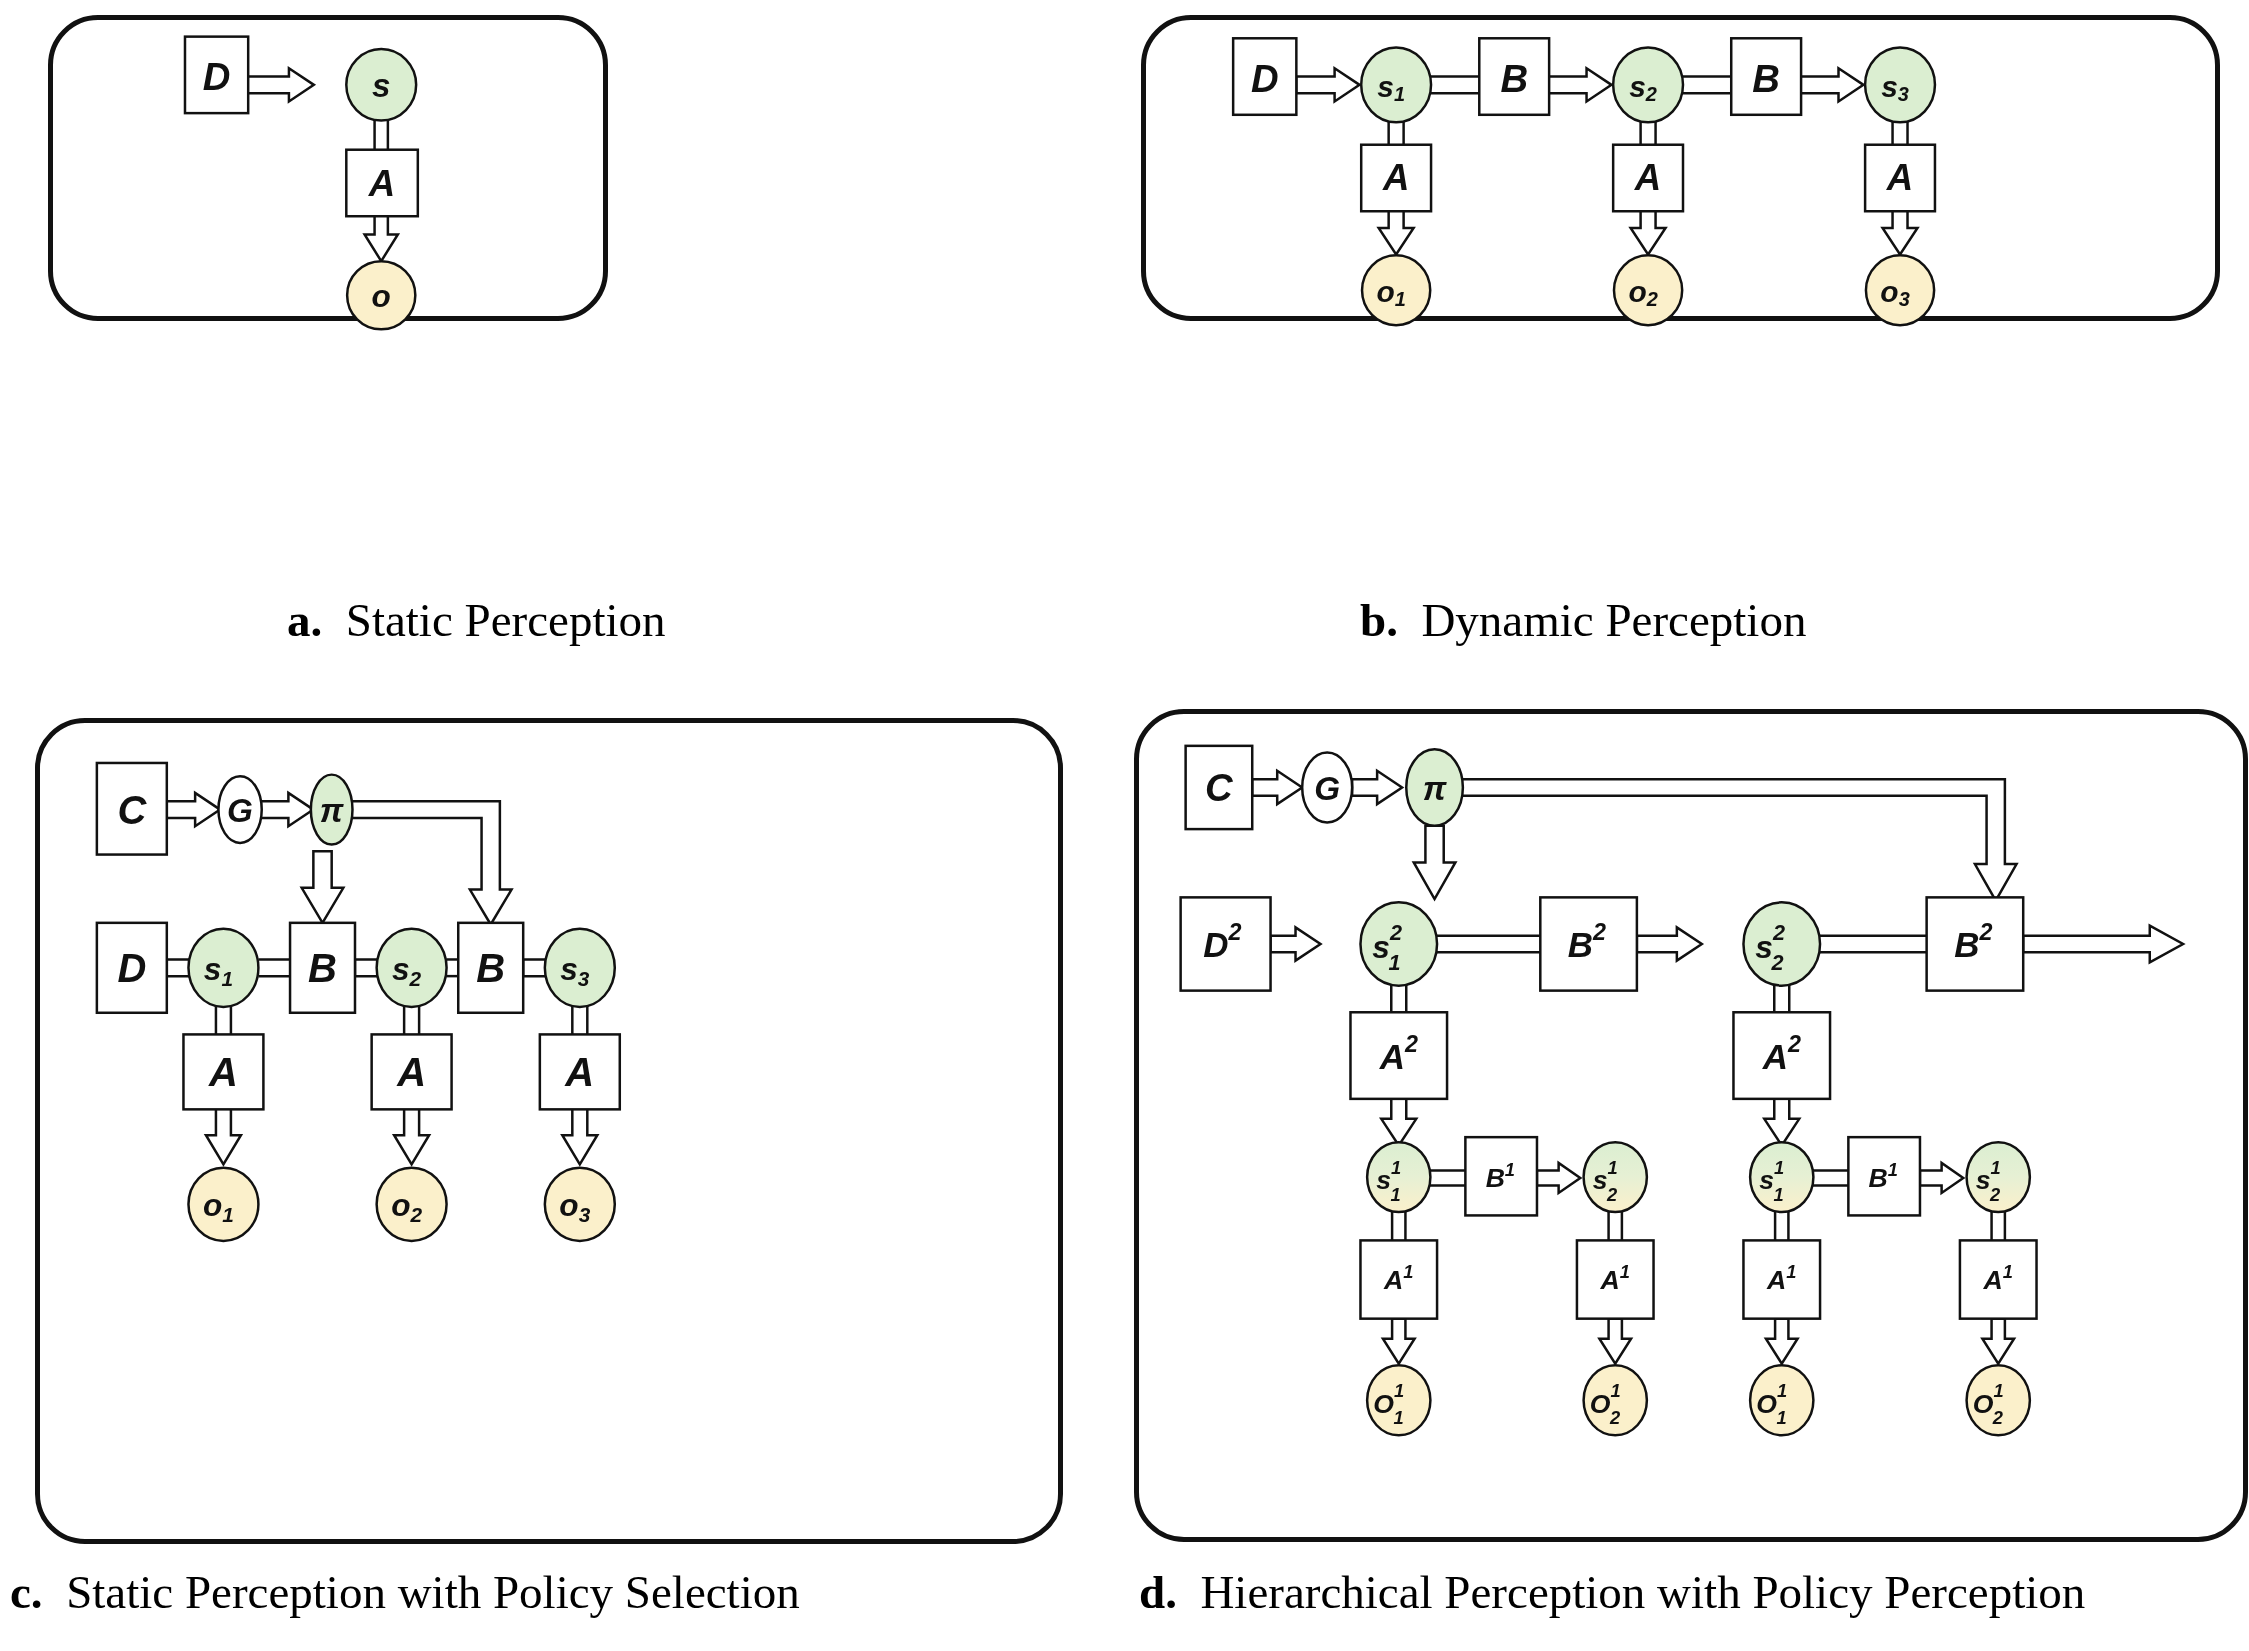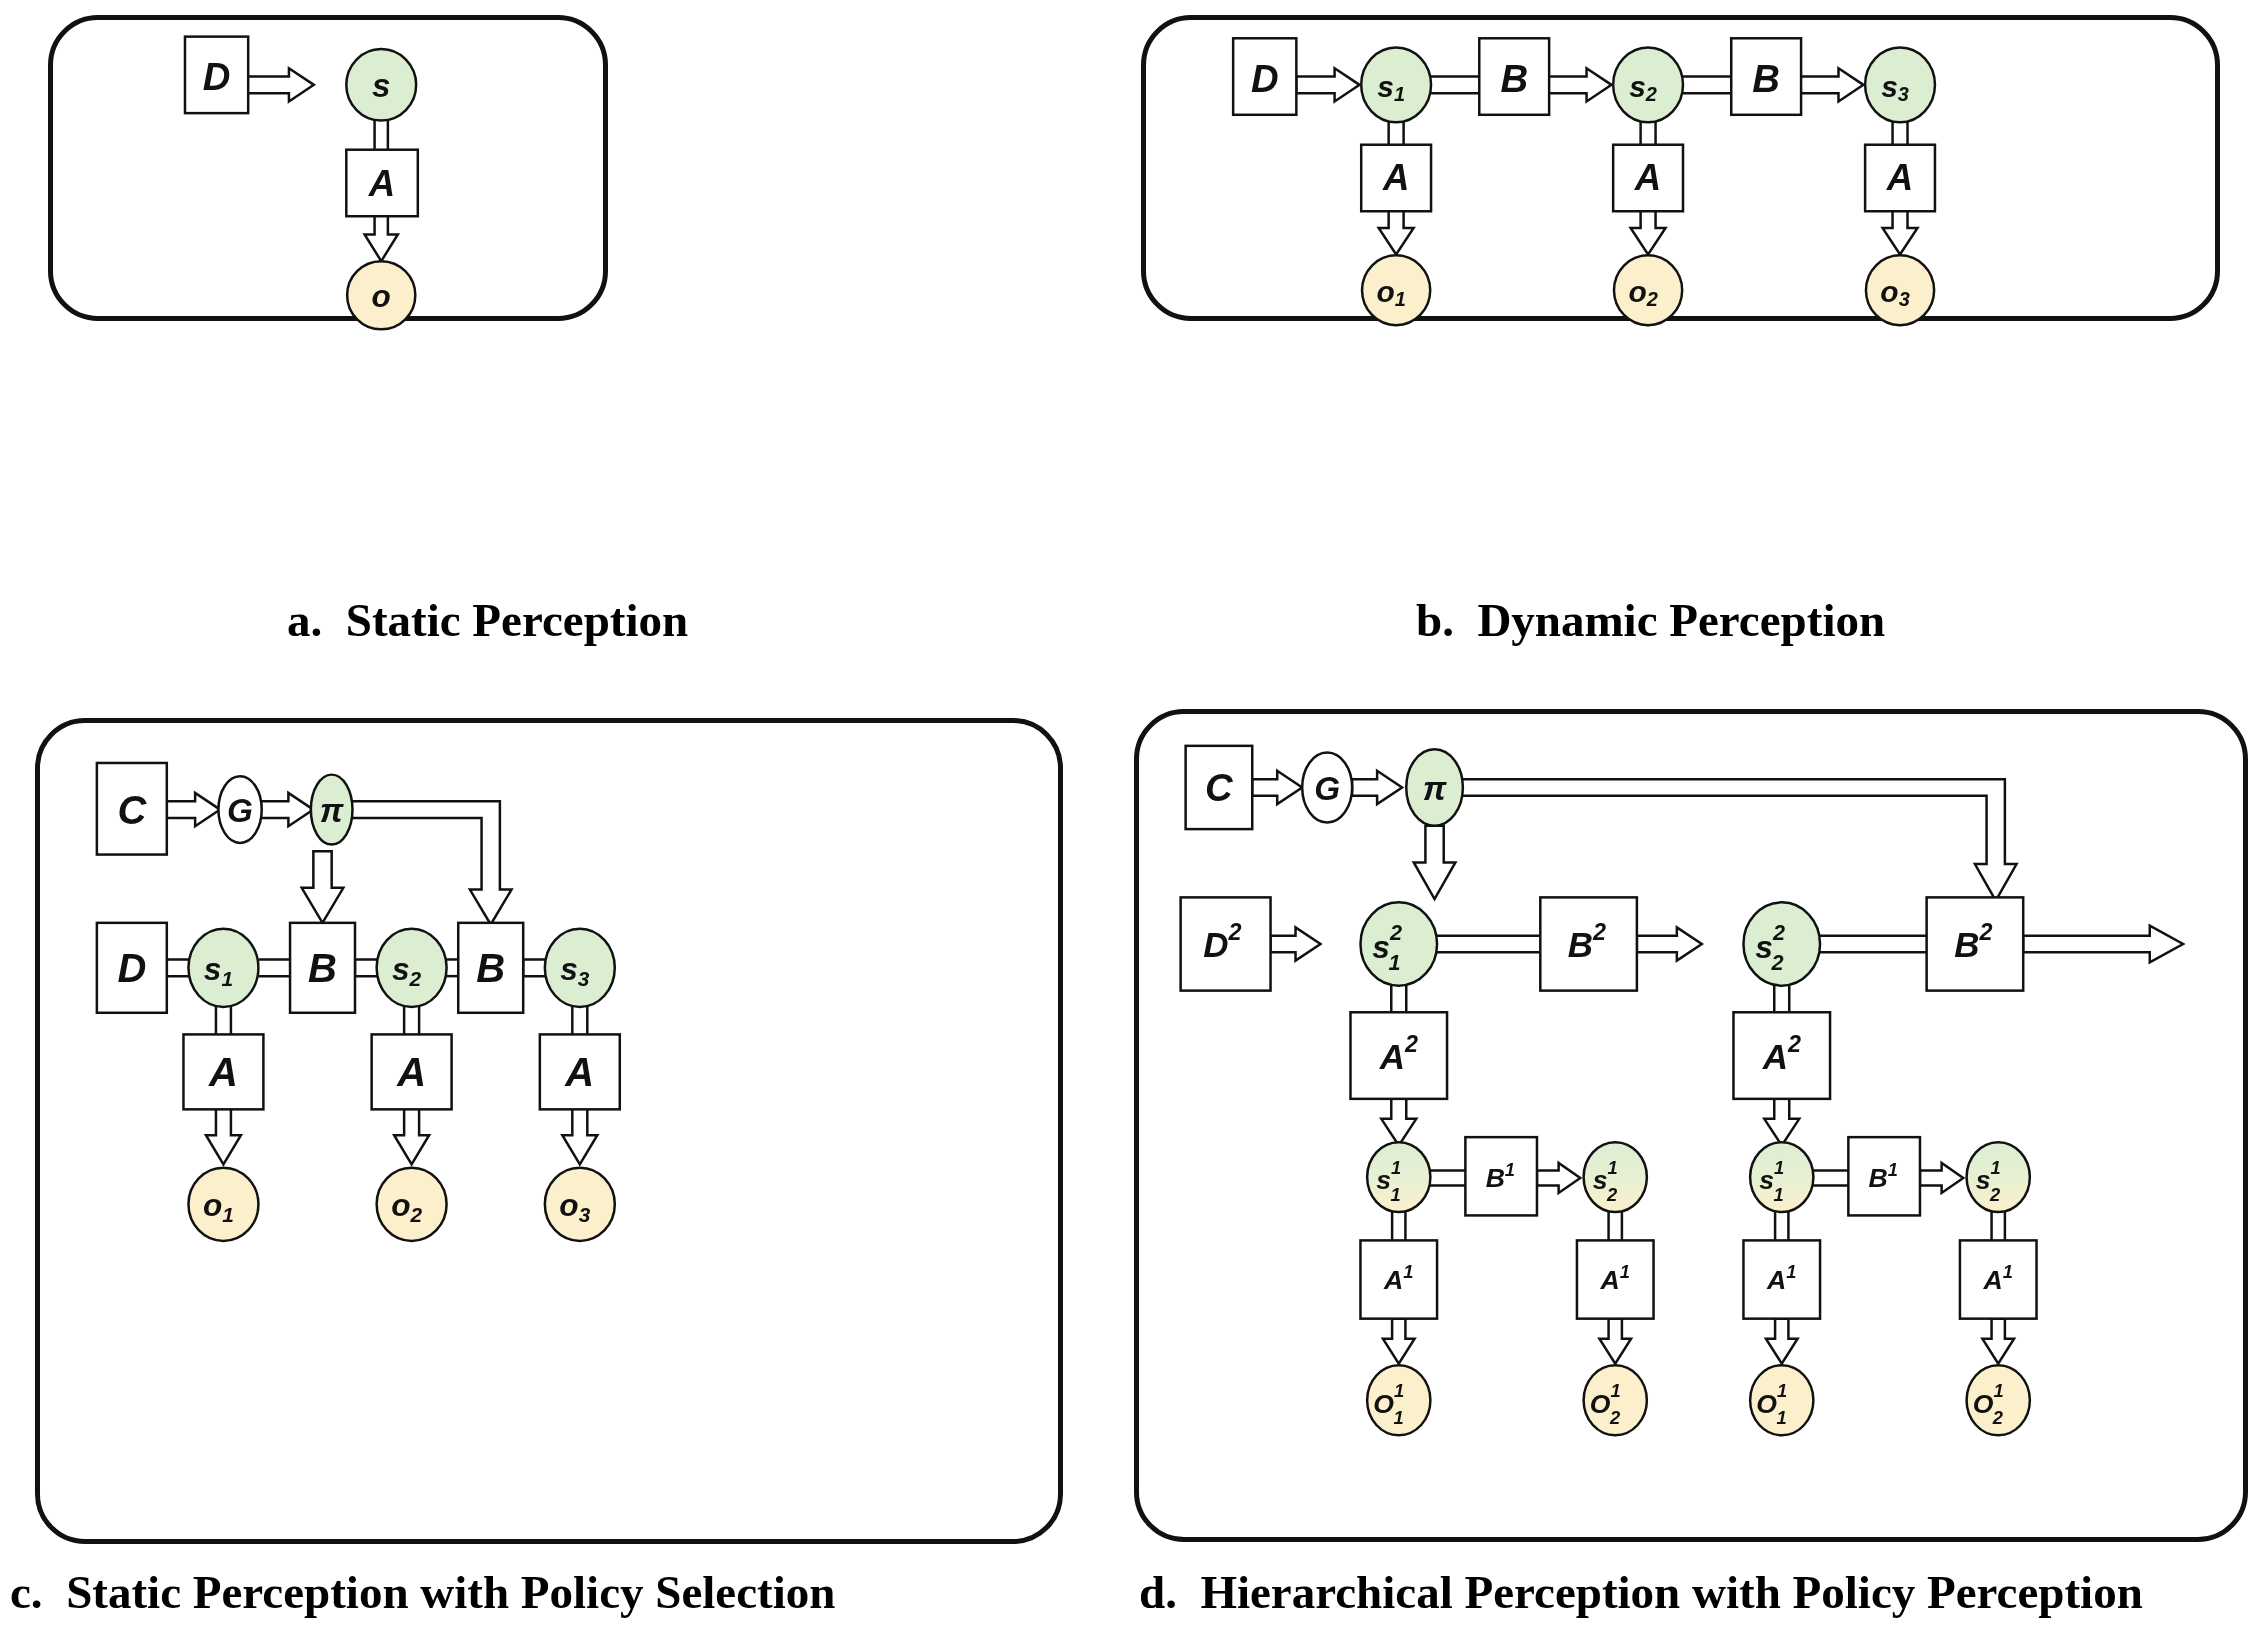--- a/index.html
+++ b/index.html
@@ -1,20 +1,20 @@
 <!DOCTYPE html>
 <html style="font-size:13.3px"><head>
 <meta charset="utf-8">
 <style>
   html,body{margin:0;padding:0;background:#fff;}
   body{width:2250px;height:1651px;position:relative;font-family:"Liberation Serif",serif;}
   .panel{position:absolute;border:5px solid #111;border-radius:50px;background:#fff;box-sizing:border-box;}
   .caption{position:absolute;font-family:"Liberation Serif",serif;font-size:47px;color:#000;white-space:nowrap;}
   .caption b{font-weight:bold;}
-  .caption span.t{font-weight:bold;}
+  .caption span.t{font-weight:normal;}
   svg{position:absolute;left:0;top:0;overflow:visible;}
   .nlabel{font-family:"Liberation Sans",sans-serif;font-weight:bold;font-style:italic;fill:#111;text-anchor:middle;dominant-baseline:central;}
 </style>
 </head>
 <body>
 
 <div class="panel" style="left:48px;top:15px;width:560px;height:306px;">
   <svg width="560" height="306" viewBox="0 0 672 368">
 
     <g>
@@ -146,21 +146,21 @@
     <g>
       <ellipse cx="603" cy="325" rx="41" ry="42" fill="#fbf0cb" stroke="#111" stroke-width="3"></ellipse>
       <text class="nlabel" x="597" y="326" font-size="36"><tspan>o</tspan><tspan font-size="24" dy="10">2</tspan></text>
     </g>
     <g>
       <ellipse cx="906" cy="325" rx="41" ry="42" fill="#fbf0cb" stroke="#111" stroke-width="3"></ellipse>
       <text class="nlabel" x="900" y="326" font-size="36"><tspan>o</tspan><tspan font-size="24" dy="10">3</tspan></text>
     </g>
   </svg>
 </div>
-<div class="caption" style="left:1416px;top:593px;">
+<div class="caption" style="left:1360px;top:593px;">
   <b>b.</b>&nbsp;&nbsp;<span class="t">Dynamic Perception</span>
 </div>
 
 <div class="panel" style="left:35px;top:718px;width:1028px;height:826px;">
   <svg width="1028" height="826" viewBox="0 0 1234 992">
 
     <g>
       <path d="M152,94 L186,94 L186,84 L216,104 L186,124 L186,114 L152,114 Z" fill="#fff" stroke="#111" stroke-width="3"></path>
     </g>
 

